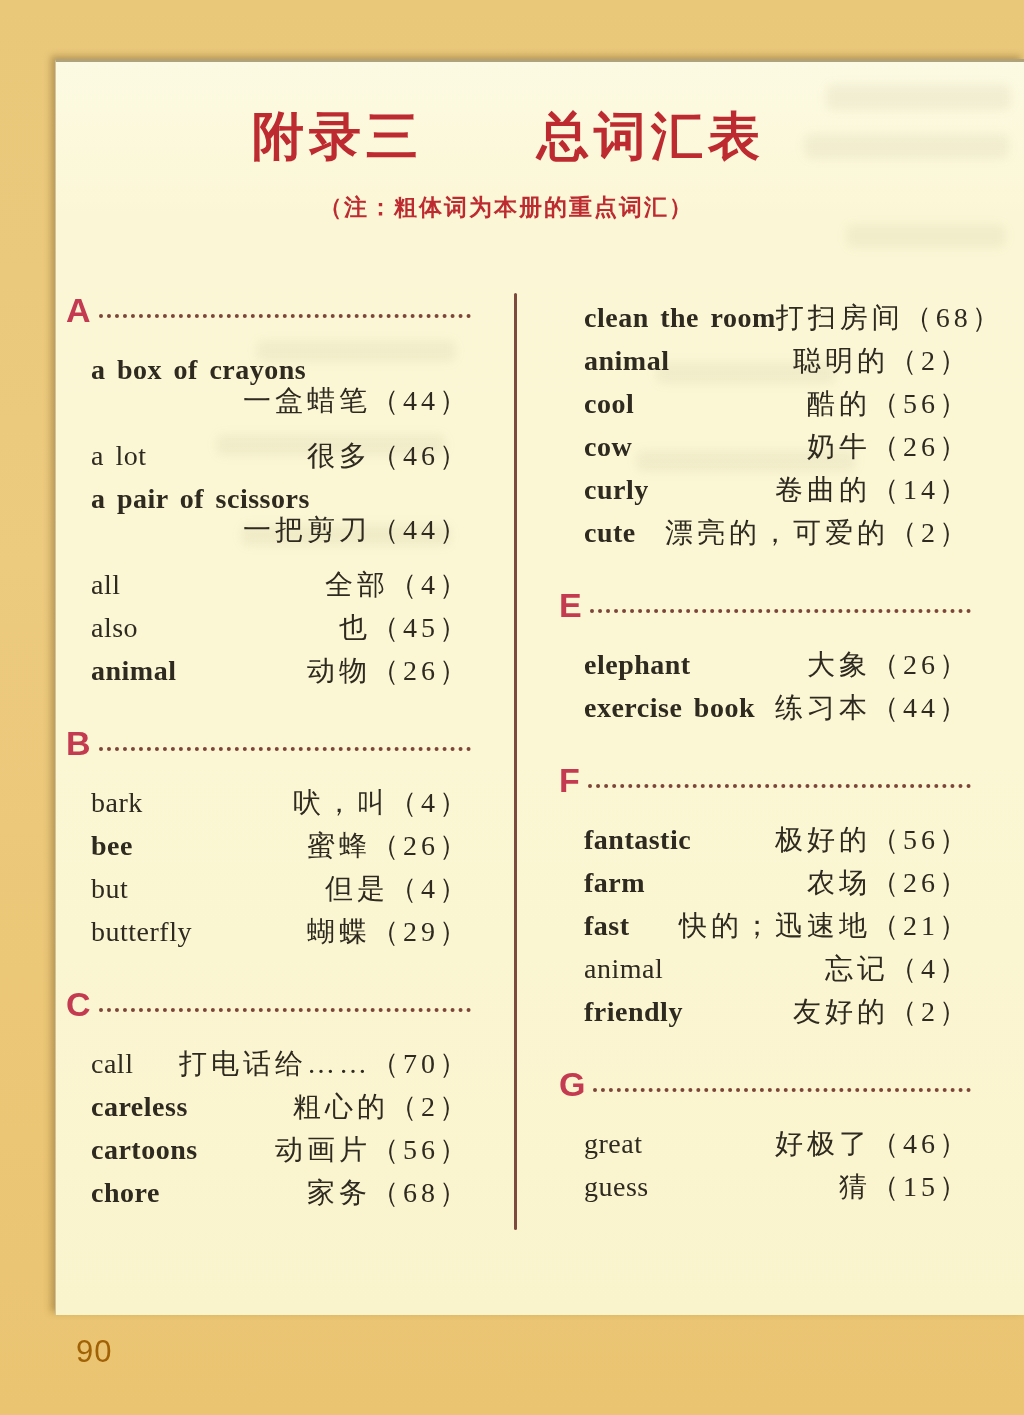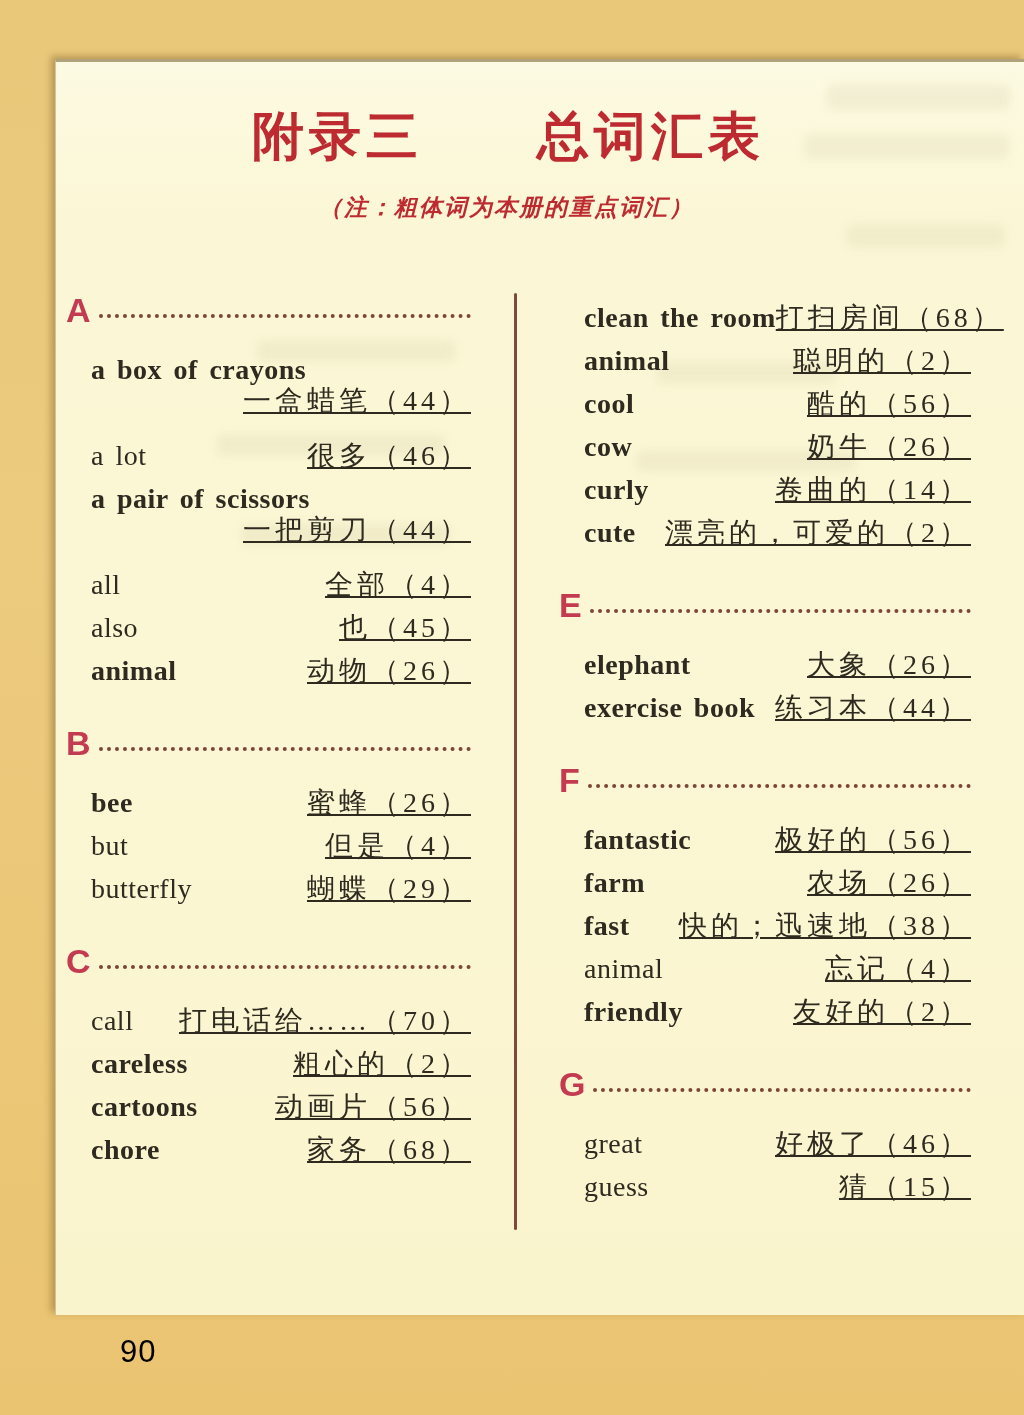--- a/index.html
+++ b/index.html
@@ -17,44 +17,43 @@
   }
   .title{
     position:absolute;top:38px;left:0;width:100%;margin:2px;text-align:center;
     font-size:52px;font-weight:700;color:#bd2b31;letter-spacing:5px;
     transform:translateX(-34px);
   }
   .subtitle{
     position:absolute;top:130px;left:0;width:100%;text-align:center;
     font-size:23px;font-weight:700;color:#bd2b31;letter-spacing:2px;
     transform:translateX(-34px);
-    font-style:italic;
   }
   .divider{position:absolute;left:458px;top:231px;width:3px;height:937px;background:#7d4a3f;border-radius:2px;}
   .col{position:absolute;}
   .col-left{left:10px;top:229px;width:405px;}
   .col-right{left:503px;top:222px;width:412px;}
   .section.gap{margin-top:44px;}
   .sec-header{display:flex;align-items:center;height:38px;margin-bottom:7px;}
   .sec-letter{
     font-family:"Liberation Sans","DejaVu Sans",sans-serif;
     font-weight:800;font-size:34px;line-height:38px;color:#c43a50;
   }
   .sec-leader{flex:1;margin-left:8px;margin-top:12px;height:0;border-bottom:4px dotted #7c4638;}
   .entry{
     height:43px;line-height:43px;display:flex;justify-content:space-between;
     align-items:baseline;padding-left:25px;font-size:28px;color:#2e2a20;
   }
   .entry.right{justify-content:flex-end;}
   .en{white-space:pre;letter-spacing:.5px;word-spacing:4px;margin-top:12px;}
   .en.b{font-weight:700;}
-  .zh{white-space:pre;letter-spacing:4px;text-decoration:underline;}
+  .zh{white-space:pre;letter-spacing:4px;}
   .page-number{
-    position:absolute;left:76px;top:1334px;font-size:31px;color:#000000;
-    font-family:"Liberation Sans","DejaVu Sans",sans-serif;letter-spacing:1px;margin-left:44px;
+    position:absolute;left:76px;top:1334px;font-size:31px;color:#a16207;
+    font-family:"Liberation Sans","DejaVu Sans",sans-serif;letter-spacing:1px;
   }
   .ghost{position:absolute;background:rgba(125,118,70,.08);filter:blur(5px);border-radius:8px;pointer-events:none;}
 </style>
 </head>
 <body>
 
 <div class="canvas">
 
   <div class="page">
 
@@ -106,20 +105,24 @@
             <span class="en b">animal</span>
             <span class="zh">动物（26）</span>
           </div>
         </div>
         <div class="section gap">
           <div class="sec-header">
             <span class="sec-letter">B</span>
             <span class="sec-leader"></span>
           </div>
           <div class="entry">
+            <span class="en">bark</span>
+            <span class="zh">吠，叫（4）</span>
+          </div>
+          <div class="entry">
             <span class="en b">bee</span>
             <span class="zh">蜜蜂（26）</span>
           </div>
           <div class="entry">
             <span class="en">but</span>
             <span class="zh">但是（4）</span>
           </div>
           <div class="entry">
             <span class="en">butterfly</span>
             <span class="zh">蝴蝶（29）</span>
@@ -197,21 +200,21 @@
           <div class="entry">
             <span class="en b">fantastic</span>
             <span class="zh">极好的（56）</span>
           </div>
           <div class="entry">
             <span class="en b">farm</span>
             <span class="zh">农场（26）</span>
           </div>
           <div class="entry">
             <span class="en b">fast</span>
-            <span class="zh">快的；迅速地（38）</span>
+            <span class="zh">快的；迅速地（21）</span>
           </div>
           <div class="entry">
             <span class="en">animal</span>
             <span class="zh">忘记（4）</span>
           </div>
           <div class="entry">
             <span class="en b">friendly</span>
             <span class="zh">友好的（2）</span>
           </div>
         </div>

